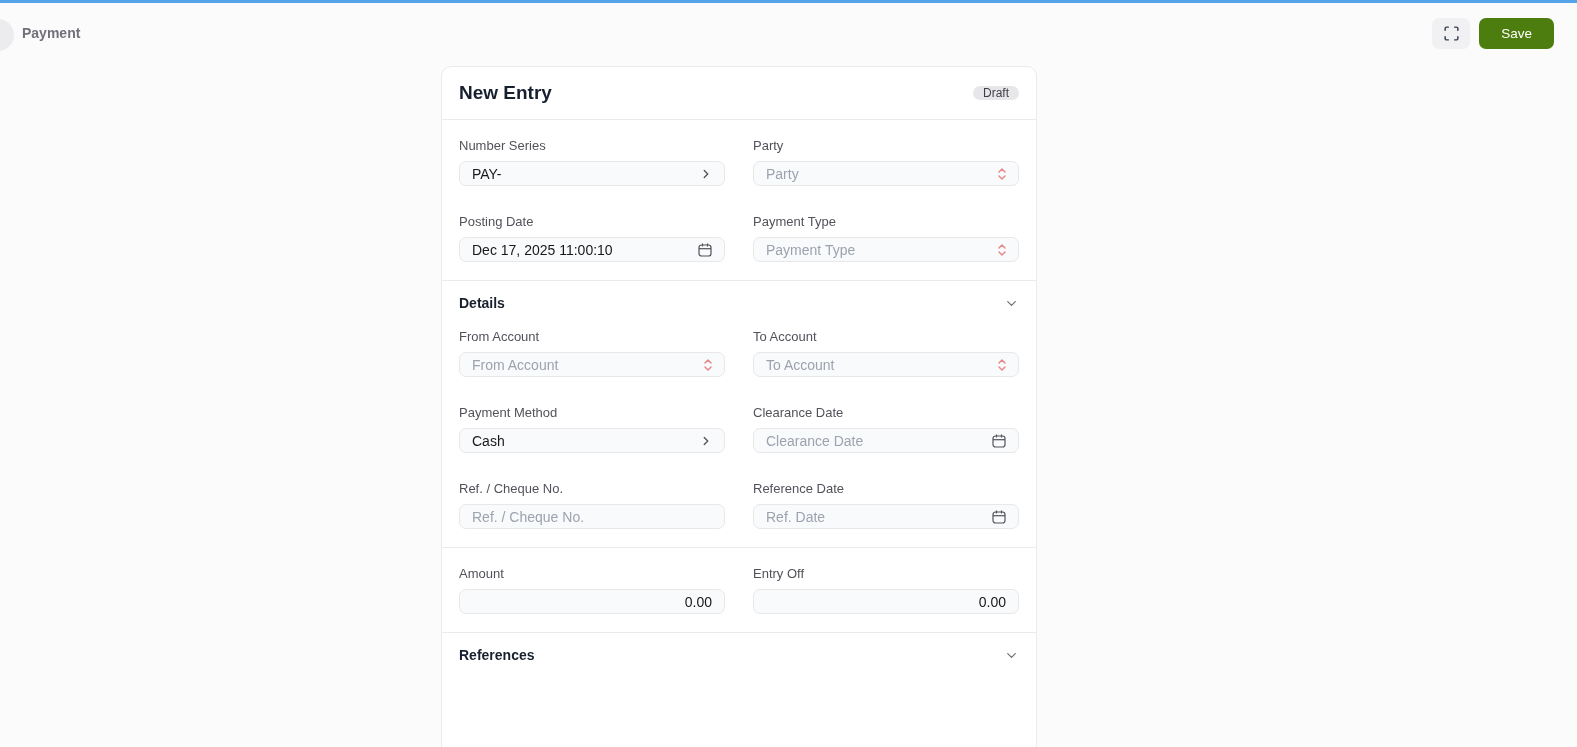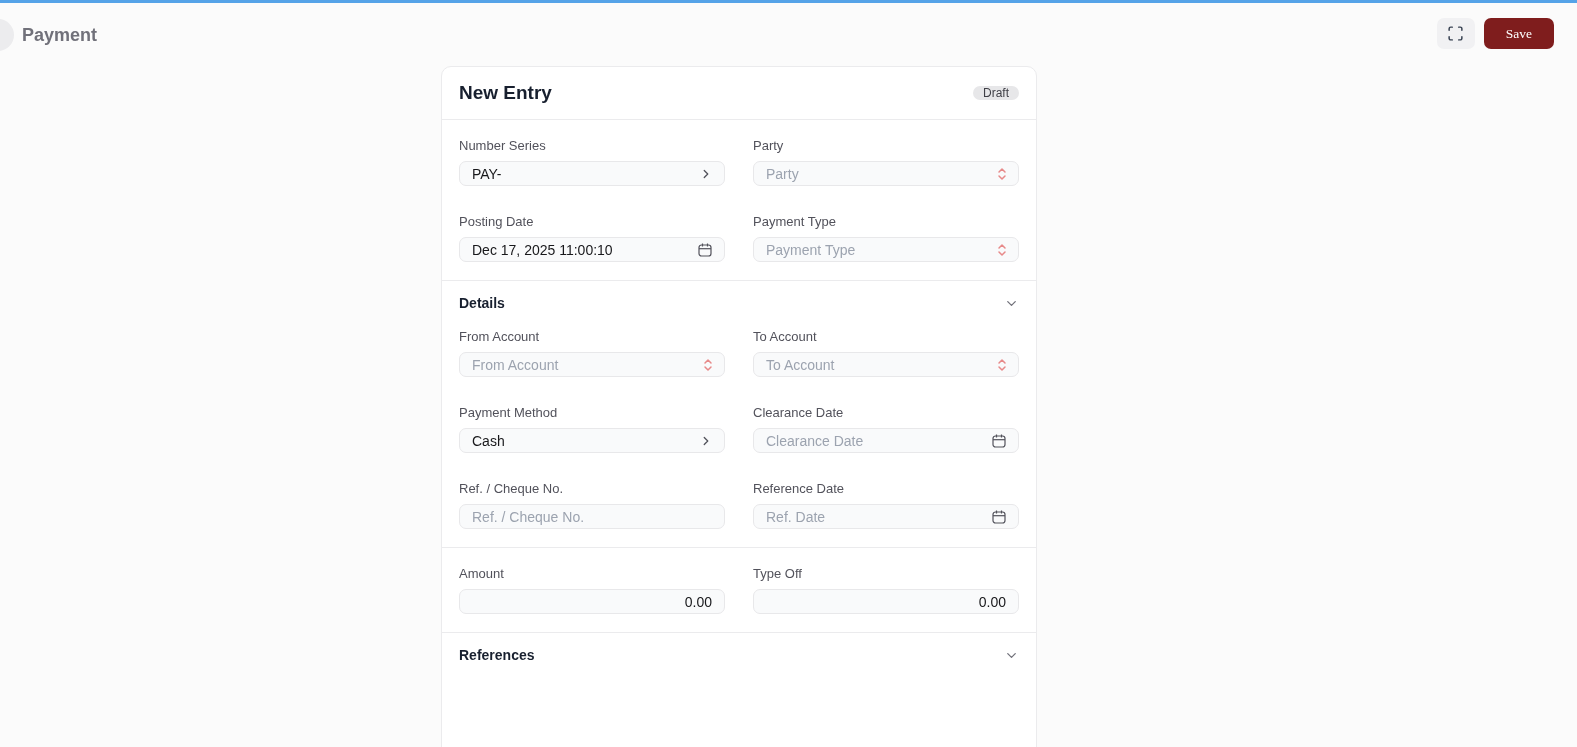--- a/index.html
+++ b/index.html
@@ -20,37 +20,37 @@
     position: absolute; top: 3px; left: 0; right: 0; height: 63px;
   }
   .back-circle {
     position: absolute; left: -18px; top: 16px;
     width: 32px; height: 32px; border-radius: 50%;
     background: #ececee;
     cursor: pointer;
   }
   .page-title {
     position: absolute; left: 22px; top: 22px;
-    font-size: 18px; font-weight: 700; color: #71717a;
+    font-size: 14px; font-weight: 700; color: #71717a;
   }
   .header-actions {
     position: absolute; top: 15px; right: 23px;
     display: flex; gap: 9px; align-items: center;
   }
   .icon-btn {
     width: 38px; height: 31px;
     background: #f1f1f3; border: none; border-radius: 7px;
     display: flex; align-items: center; justify-content: center;
     cursor: pointer;
   }
   .save-btn {
     height: 31px; padding: 0 22px;
-    background: #7f1d1d; color: #ffffff;
+    background: #4d7c0f; color: #ffffff;
     border: none; border-radius: 7px;
-    font-size: 13.5px; font-family: Liberation Serif, serif;
+    font-size: 13.5px; font-family: Liberation Sans, sans-serif;
     cursor: pointer;
   }
   
   .card {
     position: absolute; left: 441px; top: 66px;
     width: 596px; min-height: 760px;
     background: #ffffff;
     border: 1px solid #ebebed;
     border-radius: 10px;
   }
@@ -267,21 +267,21 @@
   <div class="hr"></div>
 
   <div class="section-grid">
     <div class="fgroup">
       <span class="flabel">Amount</span>
       <div class="control amount">
         <input type="text" value="0.00" style="">
       </div>
     </div>
     <div class="fgroup">
-      <span class="flabel">Type Off</span>
+      <span class="flabel">Entry Off</span>
       <div class="control amount">
         <input type="text" value="0.00" style="">
       </div>
     </div>
   </div>
 
   <div class="hr"></div>
 
   <div class="section-head">
     <span class="s-title">References</span>

